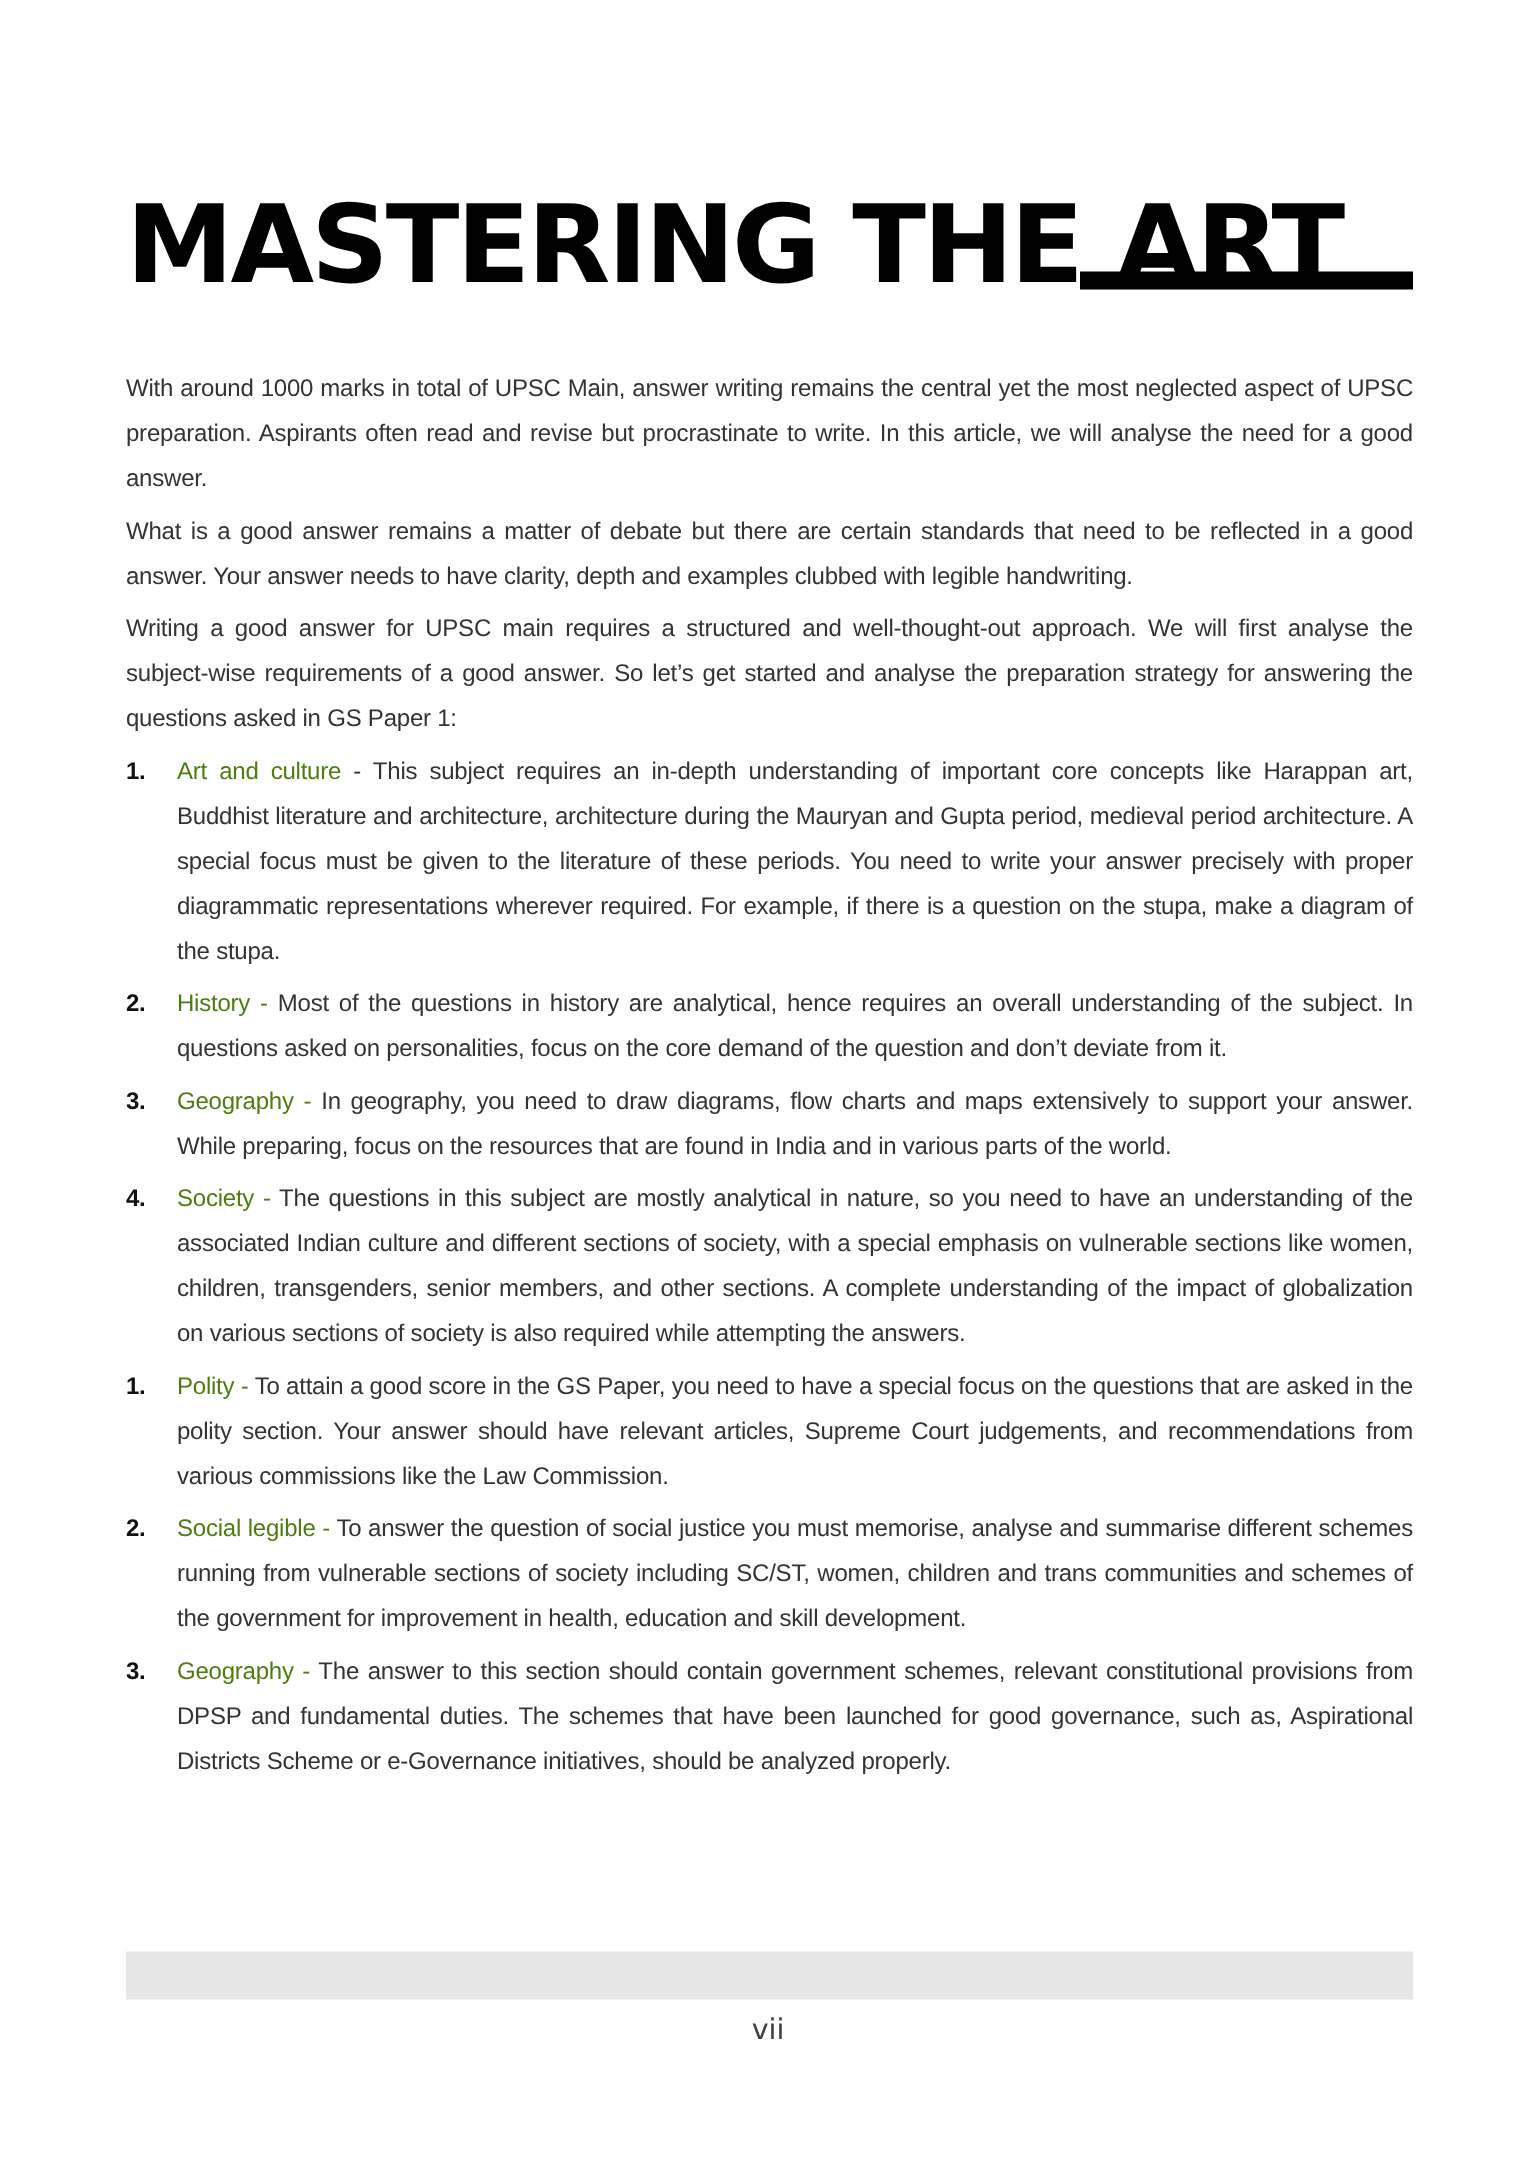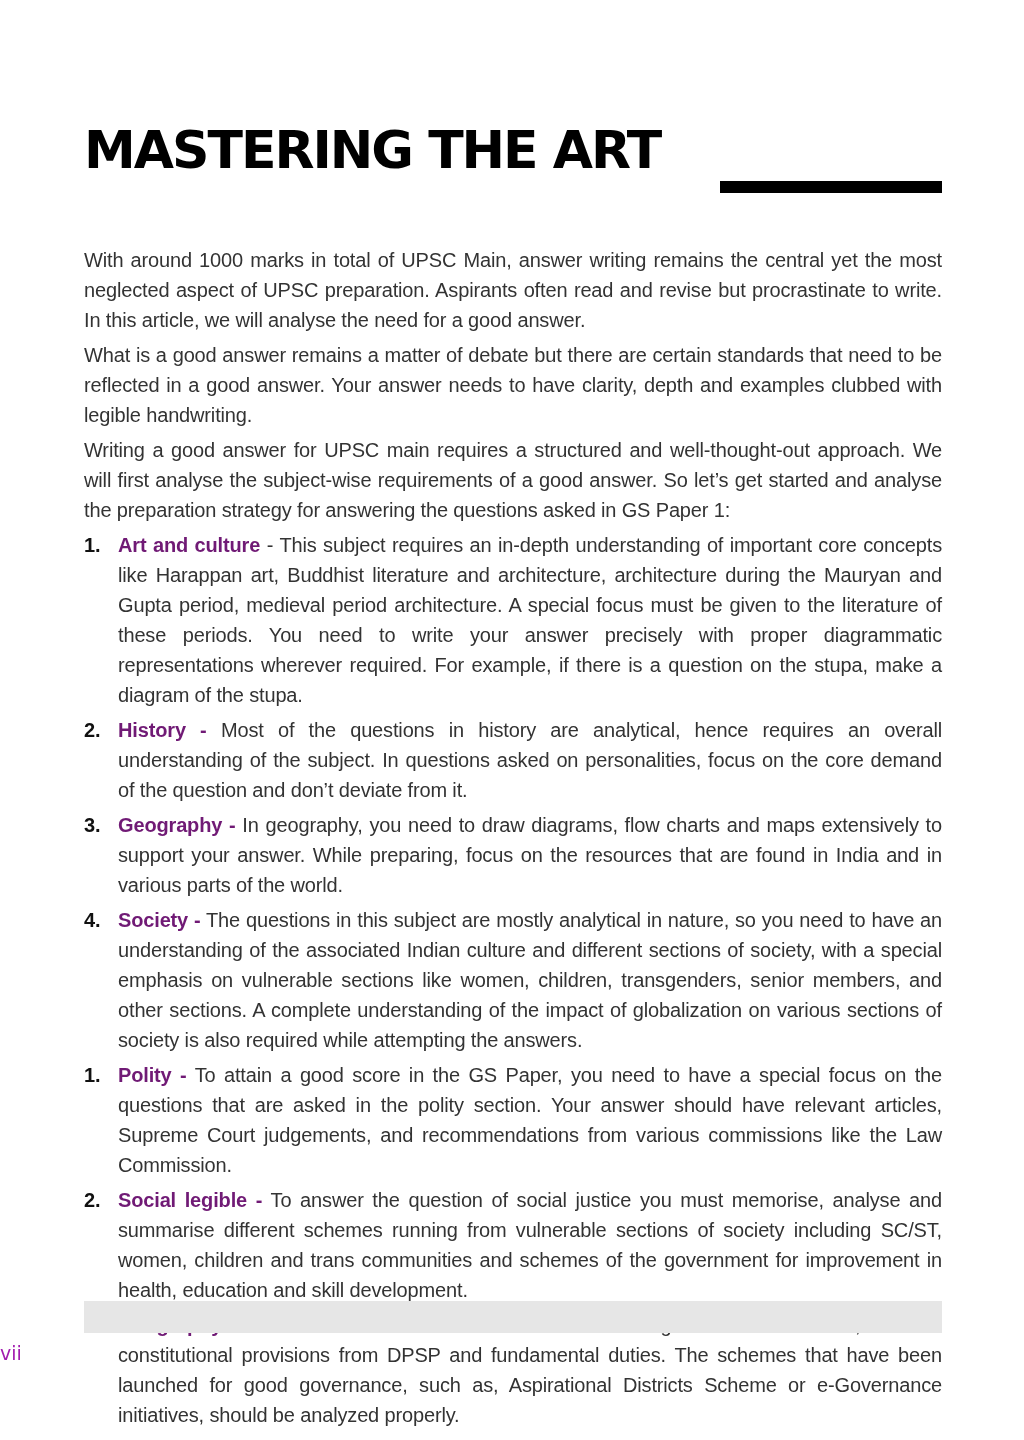--- a/index.html
+++ b/index.html
@@ -1,38 +1,38 @@
 <!DOCTYPE html>
 <html><head>
 <meta charset="utf-8">
 <style>
   html, body { margin:0; padding:0; background:#ffffff; }
   body { width:1024px; height:1440px; position:relative; overflow:hidden; color:#222; }
   .page { position:absolute; left:84px; top:0; width:858px; }
   .title {
     position:absolute; left:0; top:84px; width:858px;
     font-family:"DejaVu Sans", sans-serif; font-weight:bold;
-    font-size:52px; line-height:62px; letter-spacing:-2px; color:#000;
+    font-size:72px; line-height:62px; letter-spacing:-2px; color:#000;
   }
   .title .line { display:block; white-space:nowrap; }
   .title-rule { position:absolute; left:636px; top:181px; width:222px; height:12px; background:#000; }
   .body {
     position:absolute; left:0; top:245px; width:858px;
-    font-family:"Liberation Sans", sans-serif; font-size:20px; line-height:30px;
+    font-family:"Liberation Sans", sans-serif; font-size:16px; line-height:30px;
     color:#333; text-align:justify; letter-spacing:-0.15px;
   }
   .body p { margin:0 0 5px 0; }
   ol.items { list-style:none; margin:0 0 5px 0; padding:0; }
   ol.items li { position:relative; padding-left:34px; margin-bottom:5px; }
   ol.items li .num { position:absolute; left:0; top:0; font-weight:bold; color:#111; }
-  ol.items li .term { font-weight:bold; color:#701a75; }
+  ol.items li .term { font-weight:normal; color:#4d7c0f; }
   .footer-bar { position:absolute; left:84px; top:1301px; width:858px; height:32px; background:#e6e6e6; }
   .page-num {
-    position:absolute; left:0; width:1024px; top:1342px; text-align:left;
-    font-family:"DejaVu Sans", sans-serif; font-size:19px; color:#a21caf;
+    position:absolute; left:0; width:1024px; top:1342px; text-align:center;
+    font-family:"DejaVu Sans", sans-serif; font-size:19px; color:#404040;
   }
 </style>
 </head>
 <body>
 
 <div class="page">
   <h1 class="title">
     <span class="line">MASTERING THE ART</span>
   </h1>
   <div class="title-rule"></div>

